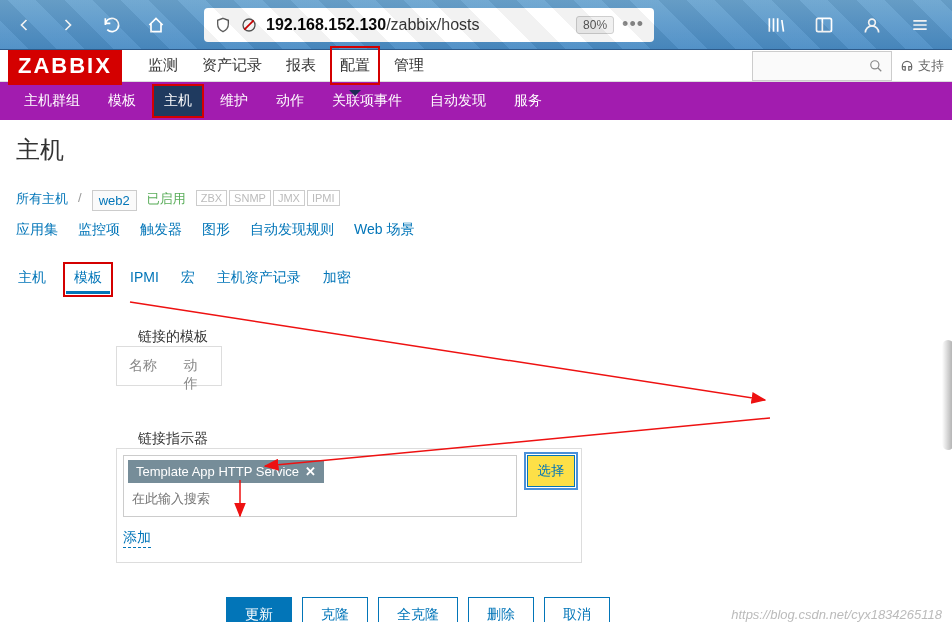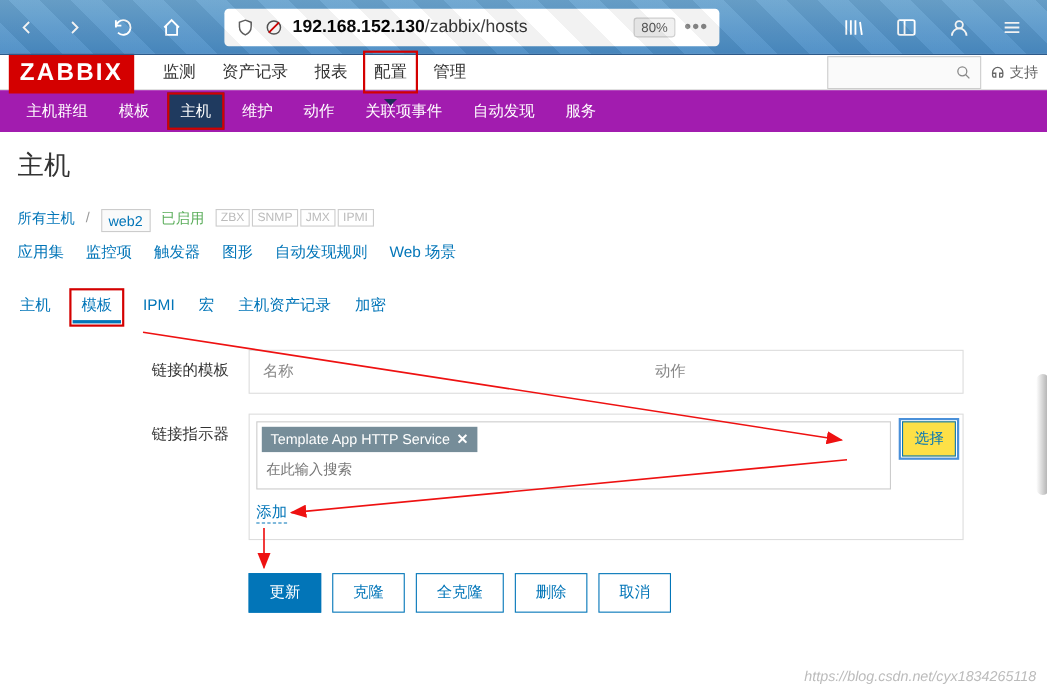--- a/index.html
+++ b/index.html
@@ -45,21 +45,21 @@
     .proto-badges { display: flex; gap: 2px; }
     .proto-badge { border: 1px solid #ccc; color: #bbb; font-size: 11px; padding: 1px 4px; }
     .links-row { display: flex; gap: 20px; margin-bottom: 26px; }
     .links-row a { color: #0275b8; cursor: pointer; font-size: 14px; }
     
     .tabs-row { display: flex; gap: 18px; margin-bottom: 24px; padding-bottom: 0; }
     .tab { color: #0275b8; cursor: pointer; font-size: 14px; padding: 4px 2px; }
     .tab.active { border-bottom: 3px solid #0275b8; outline: 2px solid #d40000; outline-offset: 1px; padding: 4px 8px; }
     
     .form-area { padding-left: 100px; }
-    .form-row { display: flex; align-items: flex-start; margin-bottom: 18px; }
+    .form-row { display: flex; align-items: flex-start; margin-bottom: 34px; flex-direction: column; }
     .form-label { width: 110px; text-align: right; padding-right: 18px; color: #333; font-size: 14px; padding-top: 10px; }
     .form-field { flex: 1; max-width: 650px; }
     .linked-table { border: 1px solid #ddd; width: 100%; height: 40px; display: flex; }
     .linked-table .col { padding: 10px 12px; color: #888; font-size: 14px; }
     .linked-table .col:first-child { width: 55%; }
     
     .link-indicator { display: flex; gap: 10px; align-items: flex-start; }
     .tag-input-box { border: 1px solid #ccc; padding: 4px; flex: 1; }
     .tag { display: inline-flex; align-items: center; background: #768d99; color: #fff; padding: 4px 8px; font-size: 13px; gap: 6px; margin-bottom: 2px; }
     .tag-x { cursor: pointer; font-weight: bold; }

